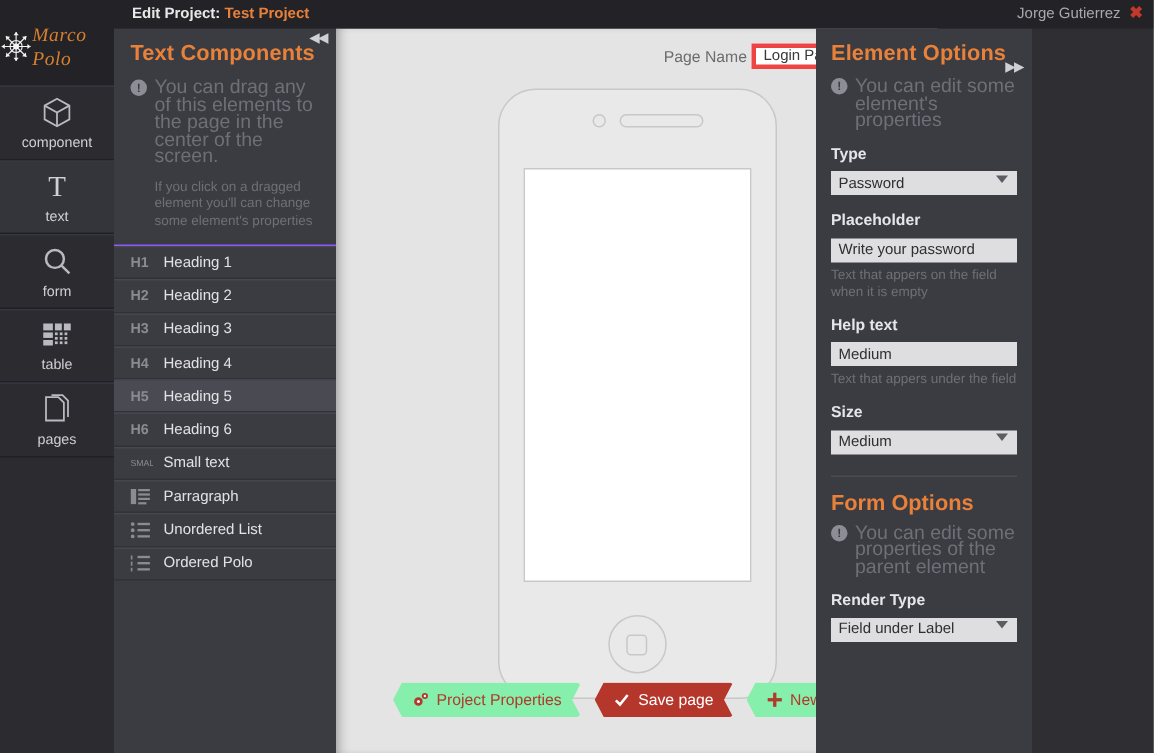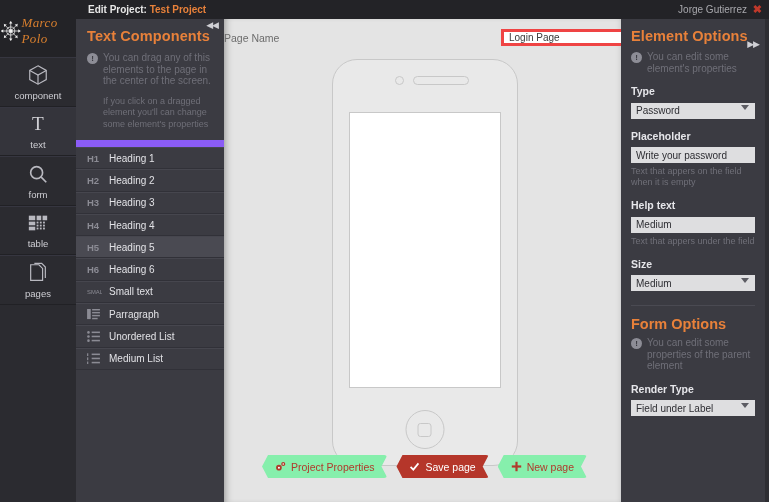--- a/index.html
+++ b/index.html
@@ -2,21 +2,21 @@
 <html><head>
 <meta charset="utf-8">
 <style>
   * { box-sizing: border-box; margin: 0; padding: 0; }
   html, body {
     width: 769px; height: 502px;
     font-family: "Liberation Sans", sans-serif;
     overflow: hidden;
     background: #2e2e33;
   }
-  .app { position: relative; width: 765px; height: 502px; border-radius: 25px; }
+  .app { position: relative; width: 688px; height: 502px; border-radius: 25px; }
 
   
   .topbar {
     position: absolute; left: 0; top: 0; width: 769px; height: 19px;
     background: #232327; z-index: 40;
   }
   .topbar-title {
     position: absolute; left: 88px; top: 4px;
     font-size: 10px; font-weight: bold; color: #e8e8e8;
   }
@@ -72,46 +72,46 @@
   .collapse-btn {
     position: absolute; right: 6px; top: 1px;
     color: #cfcfd4; font-size: 9px; cursor: pointer; letter-spacing: -1px;
   }
   .note-row { display: flex; gap: 5px; padding: 6px 10px 0 11px; }
   .info-dot {
     flex: none; width: 11px; height: 11px; border-radius: 50%;
     background: #8d8d96; color: #3b3b42; font-size: 8px; font-weight: bold;
     display: flex; align-items: center; justify-content: center; margin-top: 1px;
   }
-  .note-txt { font-size: 10px; line-height: 11.5px; color: #6f6f78; }
+  .note-txt { font-size: 13px; line-height: 11.5px; color: #6f6f78; }
   .note-txt2 { font-size: 9px; line-height: 11.5px; color: #6f6f78; padding: 9px 10px 0 27px; }
 
-  .comp-list { margin-top: 10px; border-top: 7px solid #8b5cf6; }
+  .comp-list { margin-top: 10px; border-top: 1px solid #8b5cf6; }
   .comp-item {
     height: 22.3px; display: flex; align-items: center;
     border-bottom: 1px solid #313138; border-top: 1px solid #46464e;
     padding-left: 11px; cursor: pointer;
   }
   .comp-item:hover, .comp-item.hl { background: #4a4a52; }
   .comp-tag {
     width: 22px; flex: none; font-size: 9.5px; color: #8b8b94; font-weight: bold;
   }
   .comp-label { font-size: 10px; color: #e2e2e6; }
   .ico-box { width: 22px; flex: none; display: flex; align-items: center; }
 
   
   .canvas {
     position: absolute; left: 224px; top: 19px;
     width: 401px; height: 483px; background: #e4e4e4;
     box-shadow: inset 7px 0 9px -7px rgba(0,0,0,.45), inset -7px 0 9px -7px rgba(0,0,0,.45);
     z-index: 10;
   }
   .pagename-row {
-    display: flex; align-items: center; justify-content: space-between;
-    gap: 25px; padding-top: 10px;
+    display: flex; align-items: center; justify-content: flex-end;
+    gap: 3px; padding-top: 10px;
   }
   .pagename-label { font-size: 10.5px; color: #6c6c6c; }
   .pagename-input {
     width: 124px; height: 17px; background: #fff;
     border: 3px solid #ef4444; font-size: 10px; color: #3a3a3a;
     padding: 0 5px; font-family: Liberation Sans, sans-serif;
   }
   .phone {
     position: absolute; left: 50%; top: 40px; transform: translateX(-50%);
     width: 186px; height: 407px;
@@ -353,21 +353,21 @@
         <div class="ico-box">
           <svg width="13" height="11" viewBox="0 0 14 12" fill="#8b8b94">
             <rect x="0" y=".3" width="1.3" height="3"></rect>
               <rect x="5" y=".6" width="9" height="1.7"></rect>
             <rect x="0" y="4.8" width="1.3" height="3"></rect>
               <rect x="5" y="5.1" width="9" height="1.7"></rect>
             <rect x="0" y="9.3" width="1.3" height="3"></rect>
               <rect x="5" y="9.6" width="9" height="1.7"></rect>
           </svg>
         </div>
-        <div class="comp-label">Medium List</div>
+        <div class="comp-label">Ordered Polo</div>
       </div>
     </div>
   </div>
 
   <div class="canvas">
     <div class="pagename-row">
       <div class="pagename-label">Page Name</div>
       <input class="pagename-input" type="text" value="Login Page" style="">
     </div>
 

